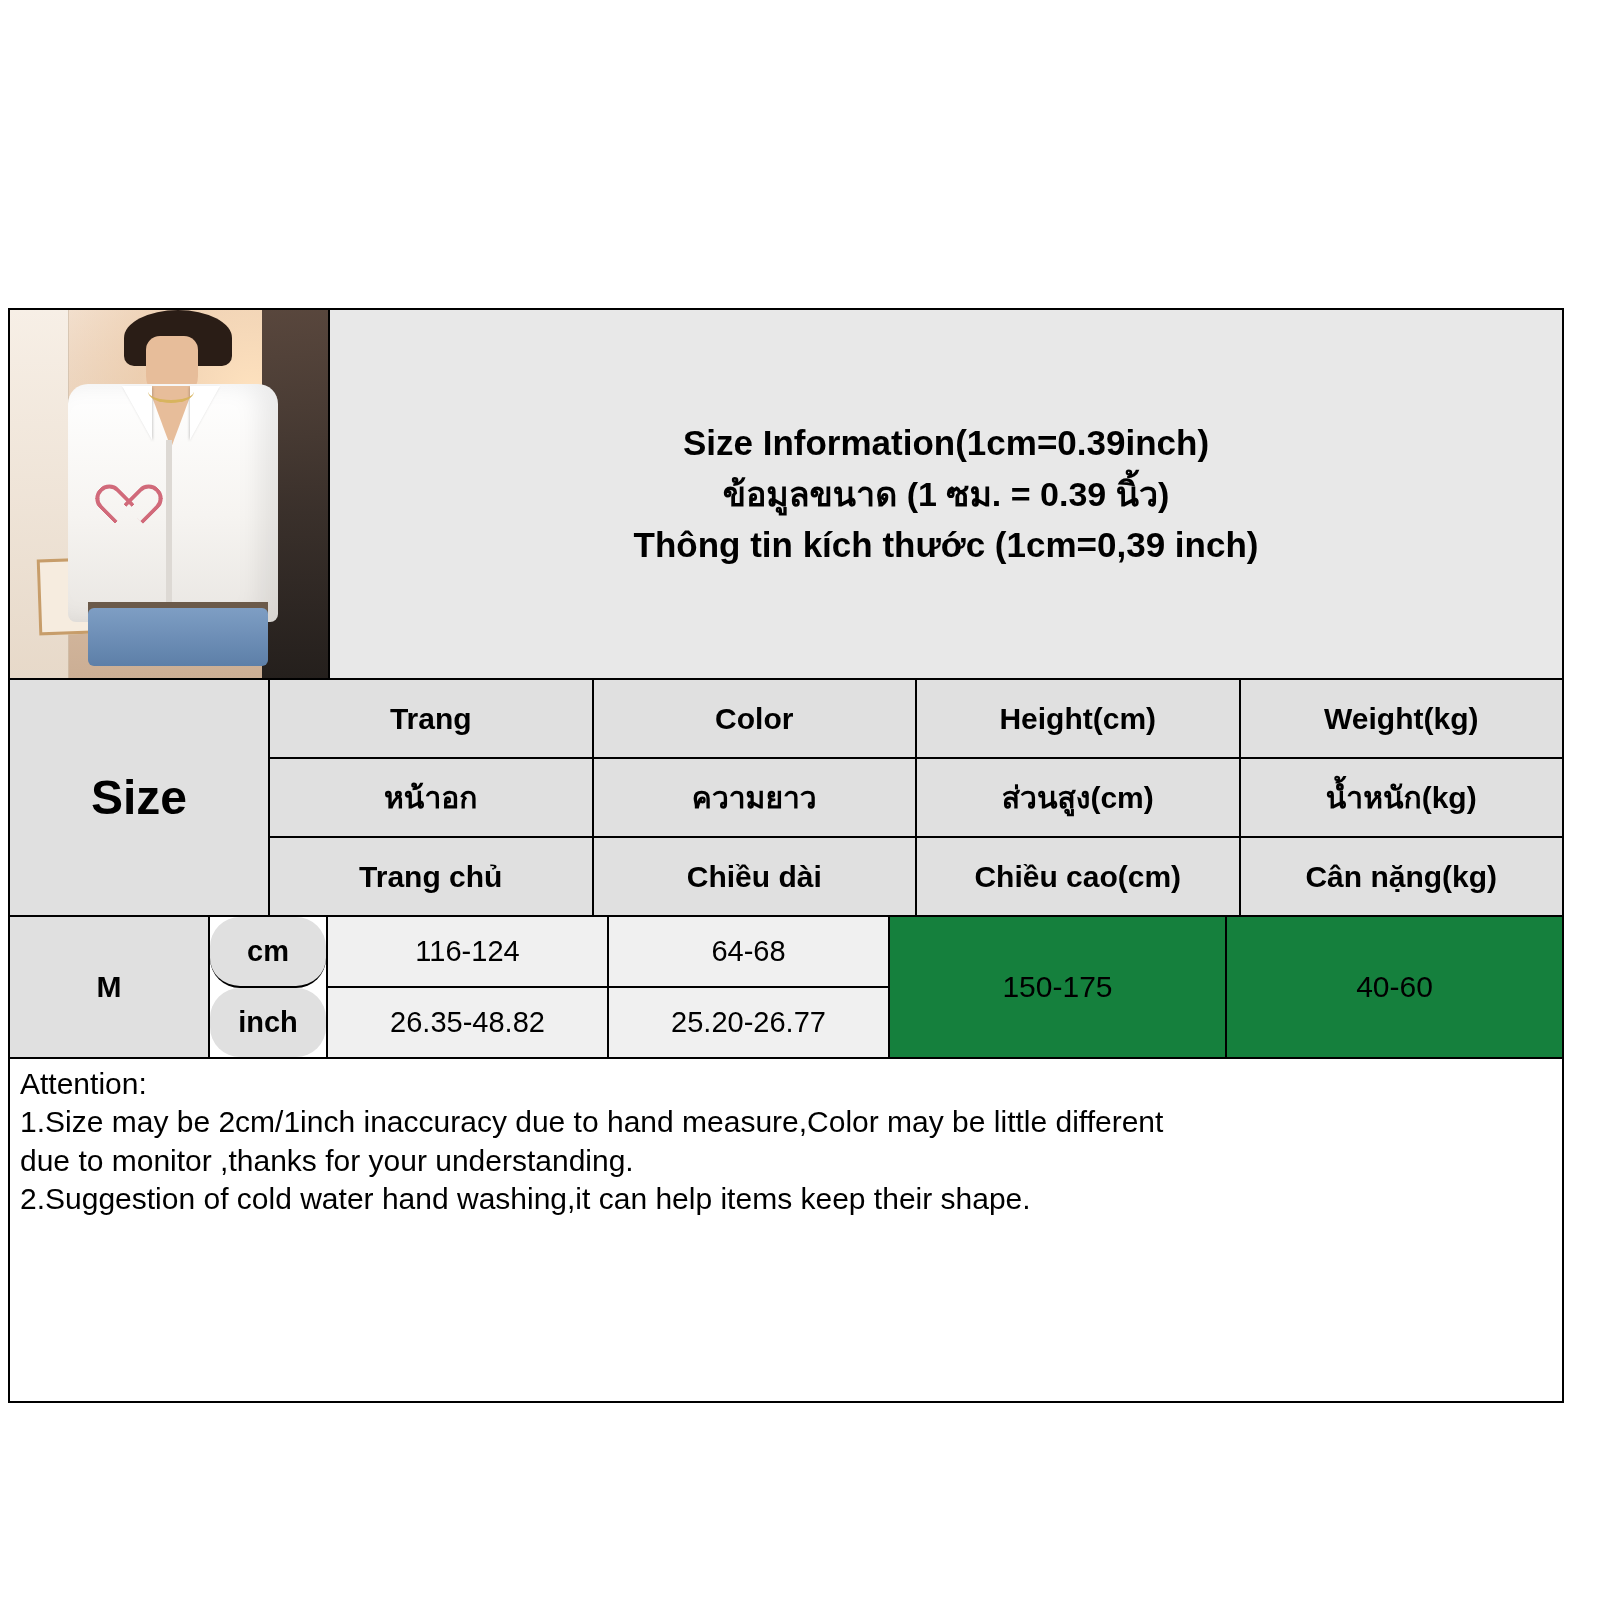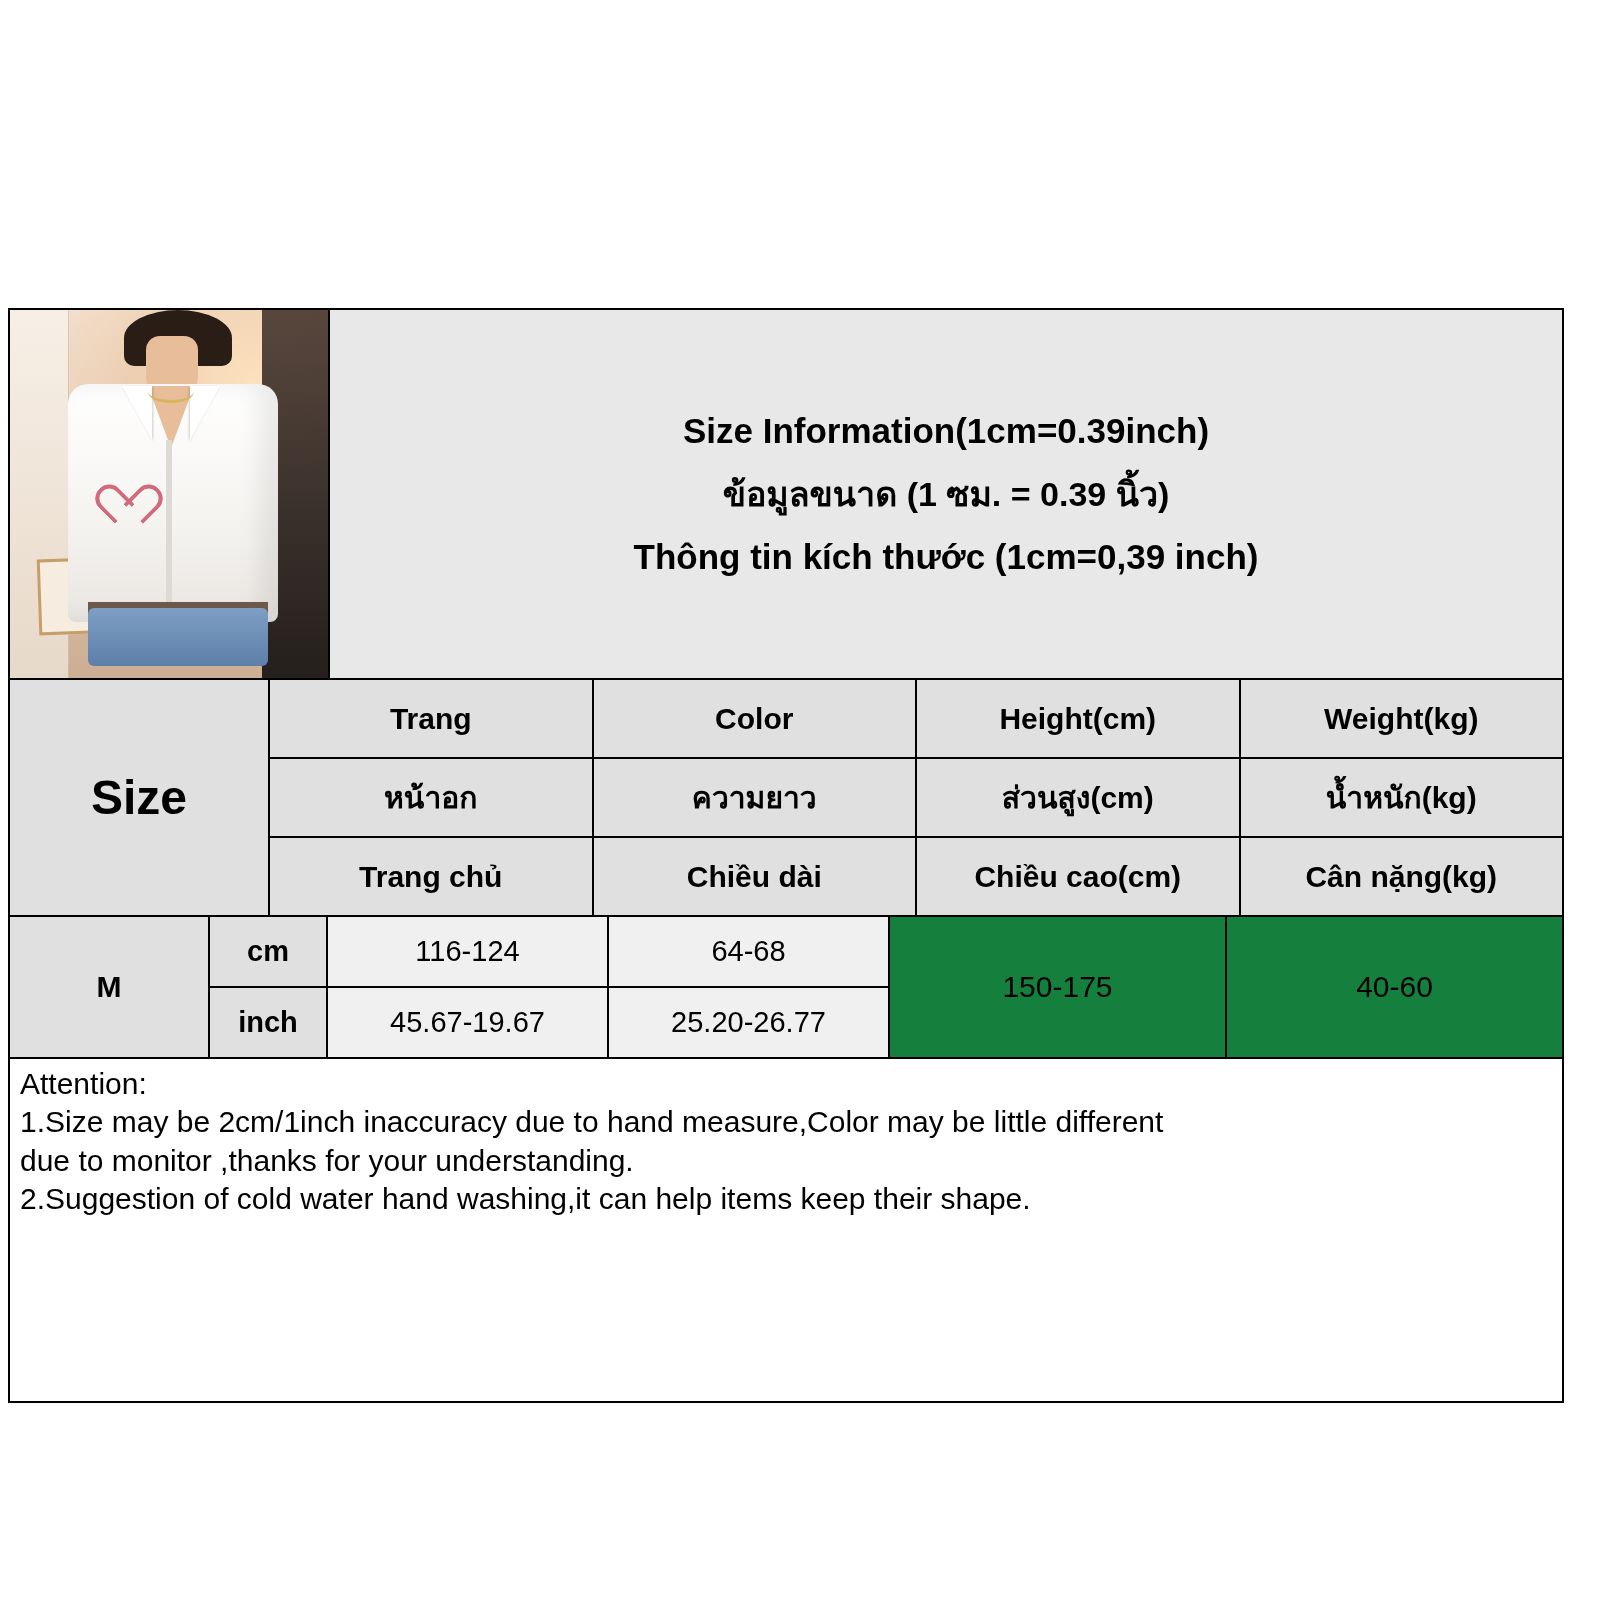--- a/index.html
+++ b/index.html
@@ -167,21 +167,21 @@
     background: #6b5a4a;
   }
 
   .title-cell {
     flex: 1;
     background: #e8e8e8;
     display: flex;
     flex-direction: column;
     align-items: center;
     justify-content: center;
-    gap: 20px;
+    gap: 8px;
     padding: 0 36px;
     box-sizing: border-box;
   }
   .title-line {
     font-size: 35px;
     font-weight: bold;
     color: #000;
     text-align: center;
     line-height: 1.25;
     white-space: nowrap;
@@ -255,20 +255,21 @@
     flex-direction: column;
   }
   .unit-cell {
     flex: 1;
     background: #e0e0e0;
     display: flex;
     align-items: center;
     justify-content: center;
     font-size: 29px;
     font-weight: bold;
+    border-radius: 30px;
   }
   .unit-cell:first-child { border-bottom: 2px solid #000; }
 
   .measure-col {
     width: 281px;
     border-right: 2px solid #000;
     box-sizing: border-box;
     display: flex;
     flex-direction: column;
   }
@@ -368,21 +369,21 @@
   </div>
 
   <div class="data-block">
     <div class="sizelabel">M</div>
     <div class="unit-col">
       <div class="unit-cell">cm</div>
       <div class="unit-cell">inch</div>
     </div>
     <div class="measure-col">
       <div class="measure-cell">116-124</div>
-      <div class="measure-cell">45.67-19.67</div>
+      <div class="measure-cell">26.35-48.82</div>
     </div>
     <div class="measure-col">
       <div class="measure-cell">64-68</div>
       <div class="measure-cell">25.20-26.77</div>
     </div>
     <div class="span-col divider">150-175</div>
     <div class="span-col">40-60</div>
   </div>
 
   <div class="attention">

